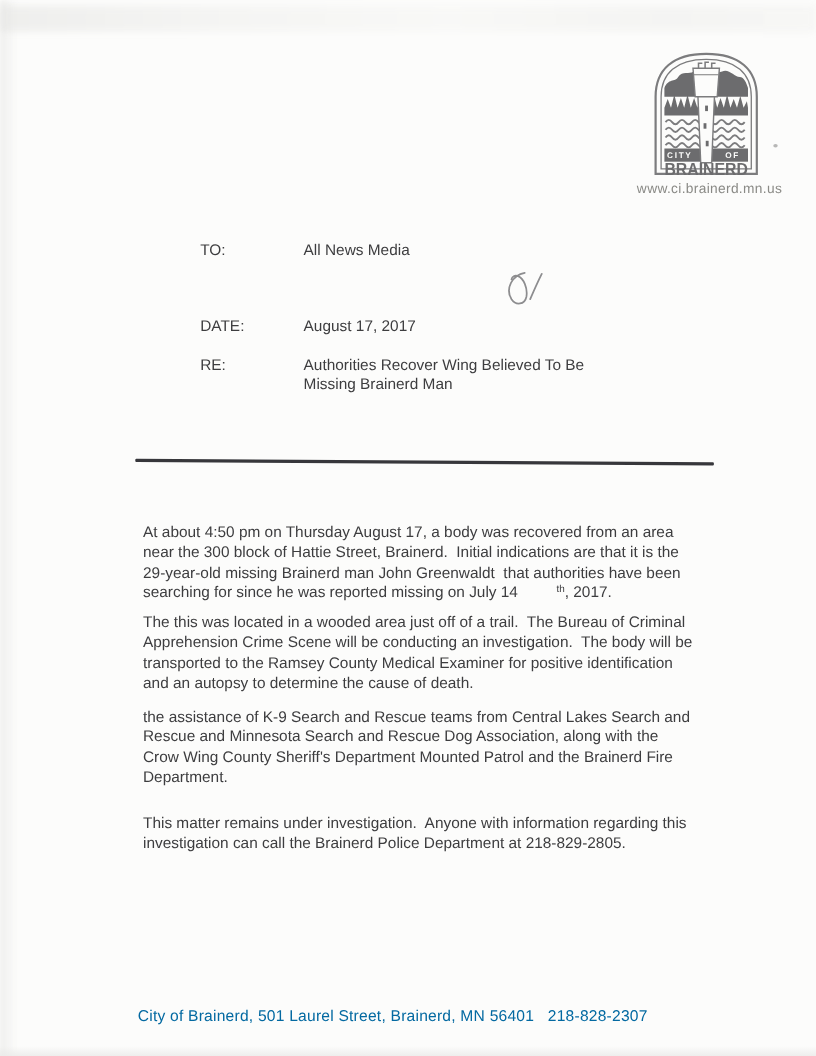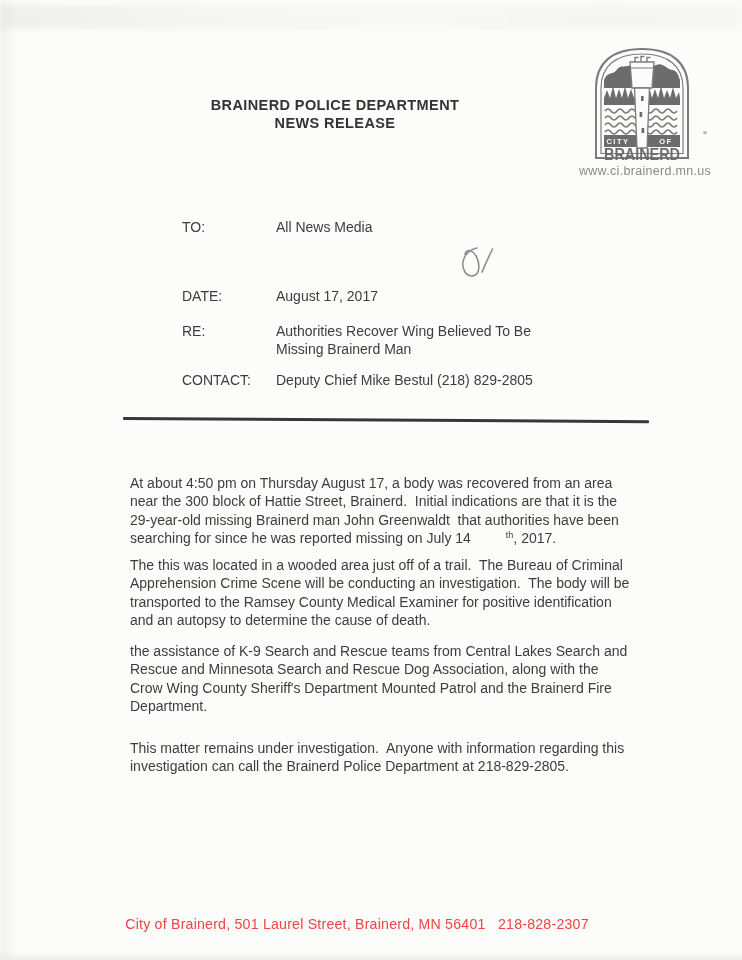--- a/index.html
+++ b/index.html
@@ -35,39 +35,35 @@
 
   .rule{position:absolute;left:123px;top:417px;width:526px;height:3px;background:#37373b;
     transform:rotate(.35deg);transform-origin:left center;border-radius:1px;}
 
   
   .para{position:absolute;left:130px;font-size:14px;line-height:18.4px;color:#3d3d3f;margin-top:19px;}
   .ln{white-space:pre;}
   sup.th{font-size:9px;vertical-align:super;line-height:0;padding-left:35px;}
 
   .footer{position:absolute;left:0;top:916px;width:714px;text-align:center;
-    font-size:14.2px;letter-spacing:.2px;color:#ef4444;white-space:pre;}
+    font-size:14.2px;letter-spacing:.2px;color:#0369a1;white-space:pre;}
 
   .logo-ink{fill:#59595b;}
   .logo-stroke{stroke:#6b6b6d;fill:none;}
 </style>
 </head>
 <body>
 
 <div class="page">
 
   <div class="scan-top"></div>
   <div class="scan-left"></div>
   <div class="scan-bottom"></div>
   <div class="speck"></div>
 
-  <div class="title">
-    <div>BRAINERD POLICE DEPARTMENT</div>
-    <div>NEWS RELEASE</div>
-  </div>
 
   <div class="logo-wrap">
     <svg viewBox="0 0 102 120" width="102" height="120">
 
       <path class="logo-stroke" stroke-width="2" d="M5,116 L5,46 C5,21 21,7 51,7 C81,7 97,21 97,46 L97,116 Z"></path>
       <path class="logo-stroke" stroke-width="1.2" d="M10,111.5 L10,46 C10,24.5 24,12 51,12 C78,12 92,24.5 92,46 L92,111.5 Z"></path>
 
       <path class="logo-ink" d="M13,46 L13,38 C16.5,29 22.5,33 25.5,28 C29.5,22 35.5,26 39.5,23 C44.5,20 47.5,24 51,22 C56,19 61.5,25 65.5,23 C71.5,20 76.5,28 81.5,28 C85.5,28 87.5,33.5 89,38 L89,46 Z"></path>
 
       <path class="logo-ink" d="M13,63 L13,56 L16,48 L19,56 L22,44 L25,56 L28,47 L31,56 L34,44 L37,56 L40,47 L43,56 L46,44 L49,56 L52,47 L55,56 L58,44 L61,56 L64,47 L67,56 L70,44 L73,56 L76,48 L79,56 L82,45 L85,56 L88,50 L89,56 L89,63 Z"></path>
@@ -114,23 +110,20 @@
       <path d="M25,5 C14,7 7,19 13,29 C17,35 25,34 26.5,27 C28,19 24,10 19,8 C16,6.8 13.5,8.5 13,11"></path>
       <path d="M30,29 C33,22 36.5,14 40.5,6"></path>
     </g>
   </svg>
   <div class="memo-row" style="top:287px">
     <span class="memo-label">DATE:</span><span class="memo-value">August 17, 2017</span>
   </div>
   <div class="memo-row" style="top:322px">
     <span class="memo-label">RE:</span><span class="memo-value"><span class="ln" style="display:block">Authorities Recover Wing Believed To Be</span><span class="ln" style="display:block">Missing Brainerd Man</span></span>
   </div>
-  <div class="memo-row" style="top:371px">
-    <span class="memo-label">CONTACT:</span><span class="memo-value">Deputy Chief Mike Bestul (218) 829-2805</span>
-  </div>
 
   <div class="rule"></div>
 
   <div class="para" style="top:455px">
     <div class="ln">At about 4:50 pm on Thursday August 17, a body was recovered from an area</div>
     <div class="ln">near the 300 block of Hattie Street, Brainerd.  Initial indications are that it is the</div>
     <div class="ln">29-year-old missing Brainerd man John Greenwaldt  that authorities have been</div>
     <div class="ln"><span>searching for since he was reported missing on July 14</span><sup class="th">th</sup><span>, 2017.</span></div>
   </div>
 

